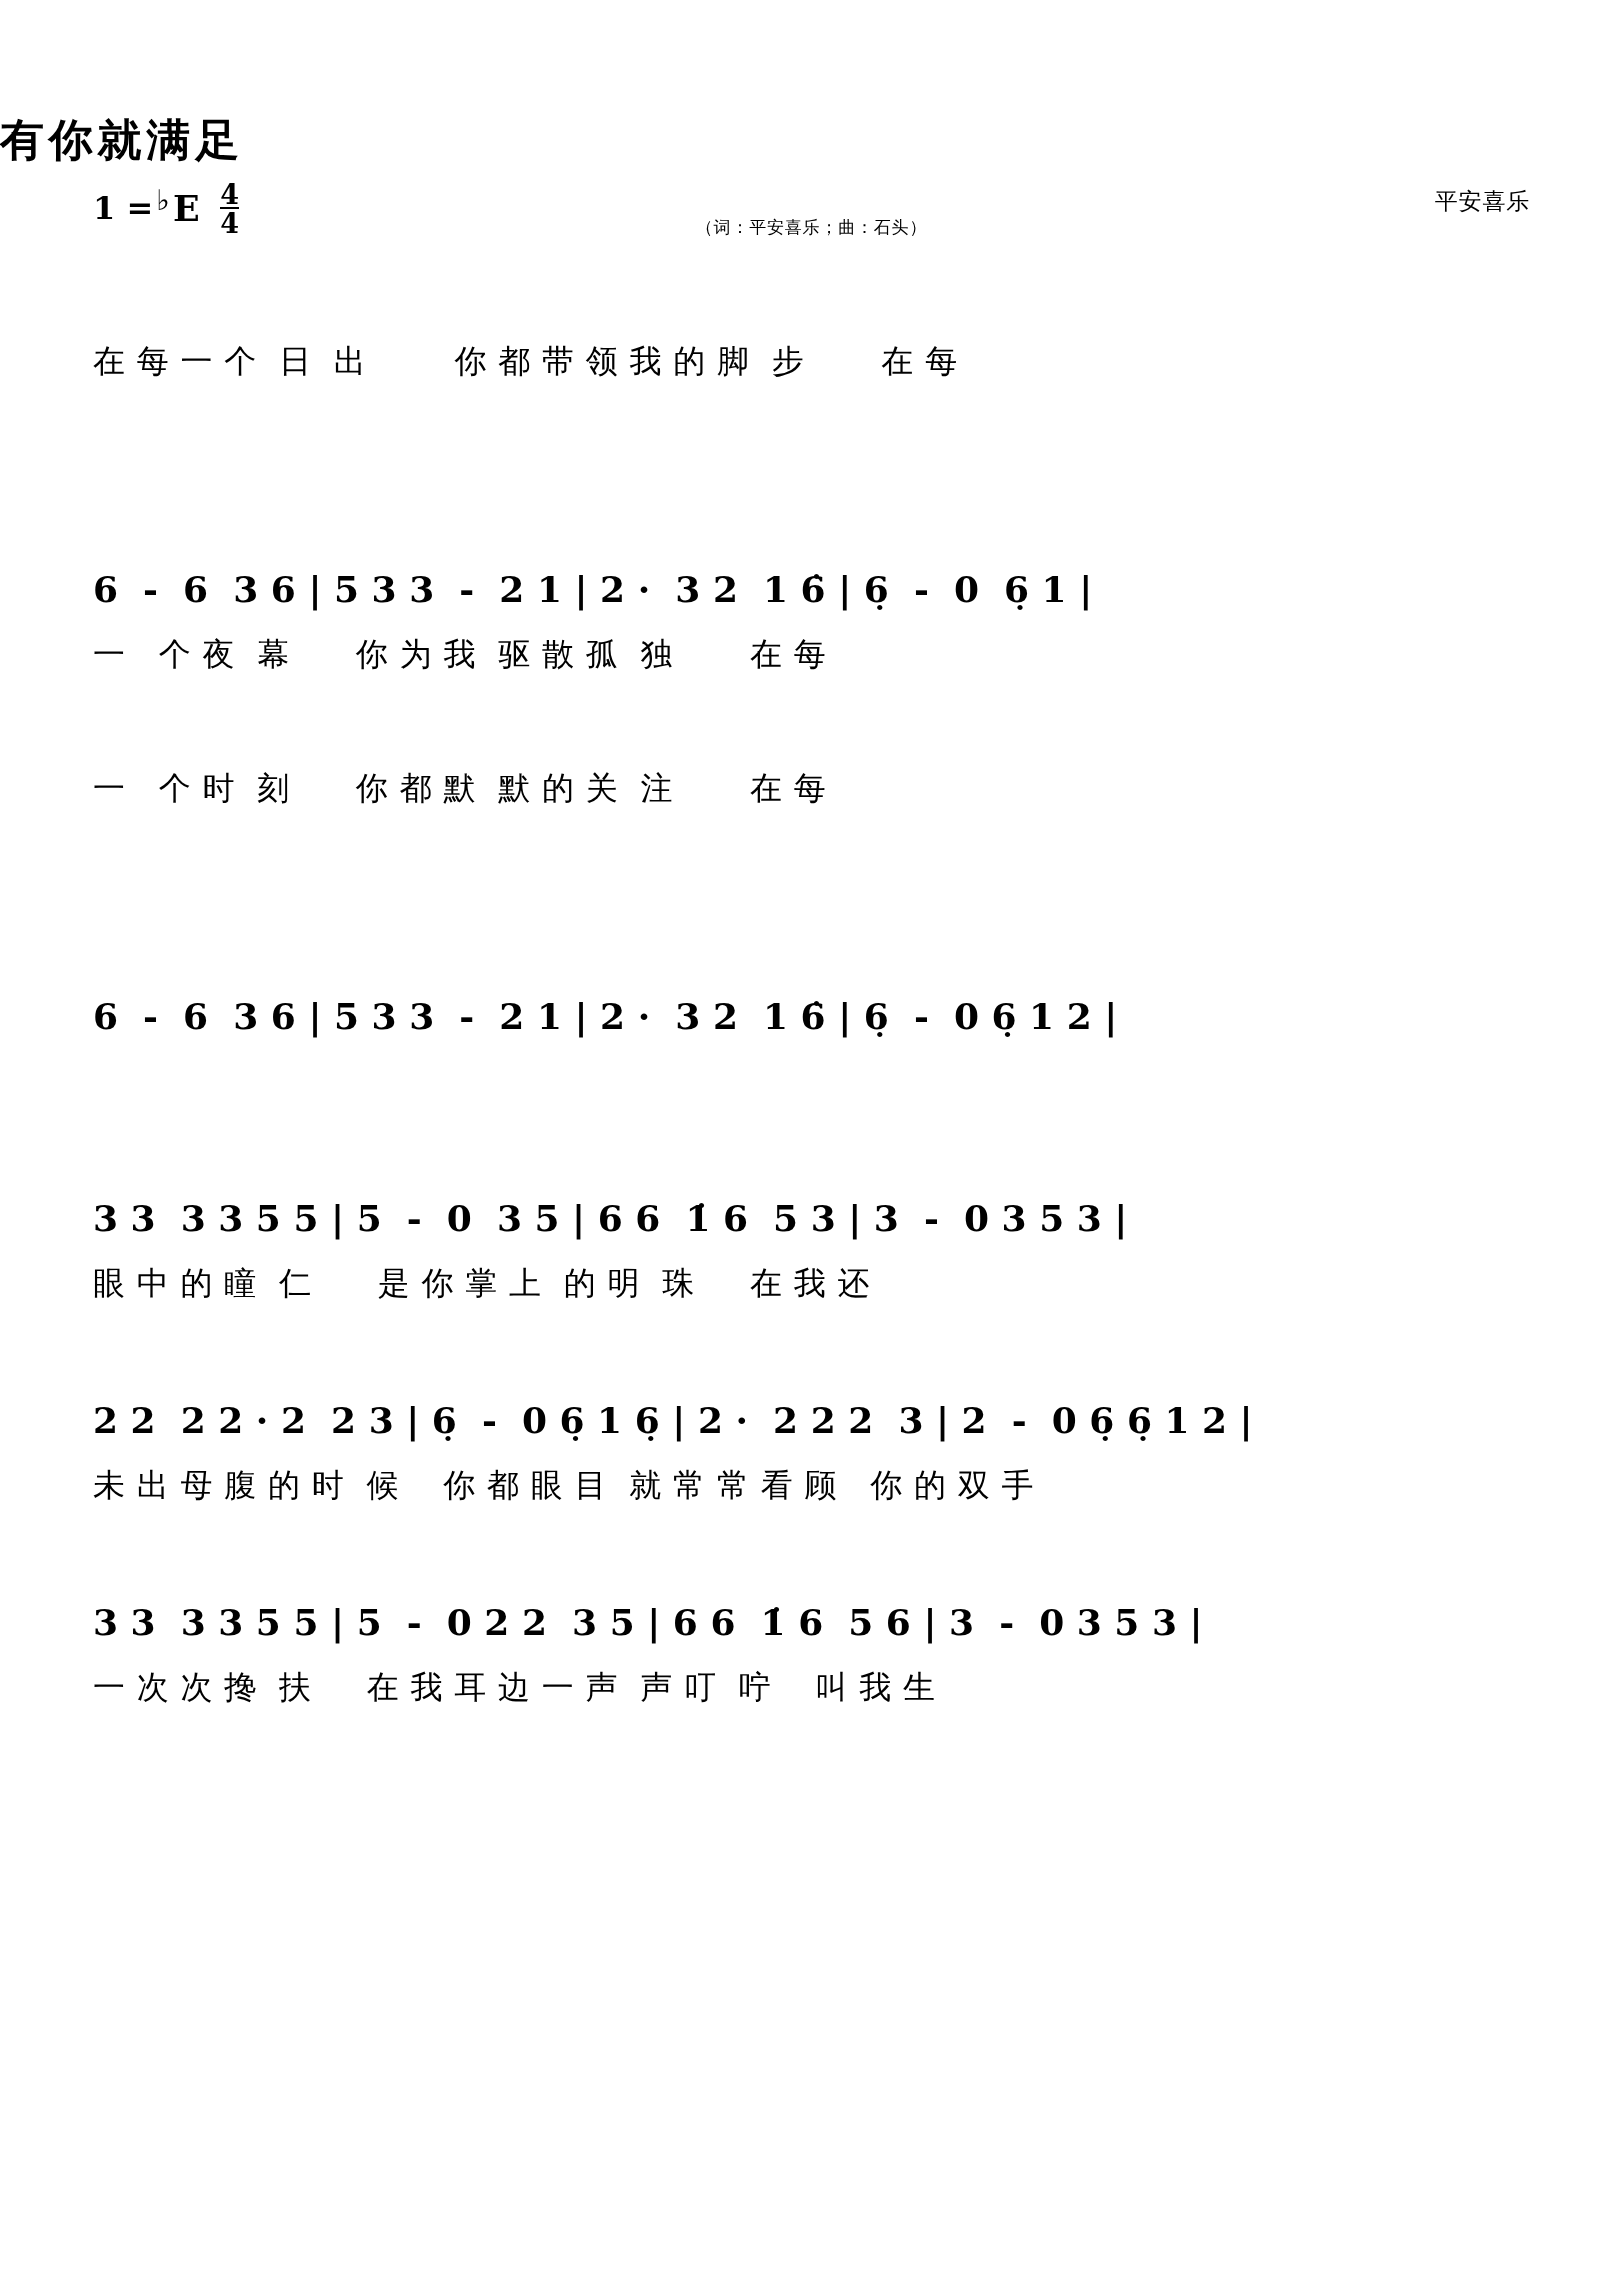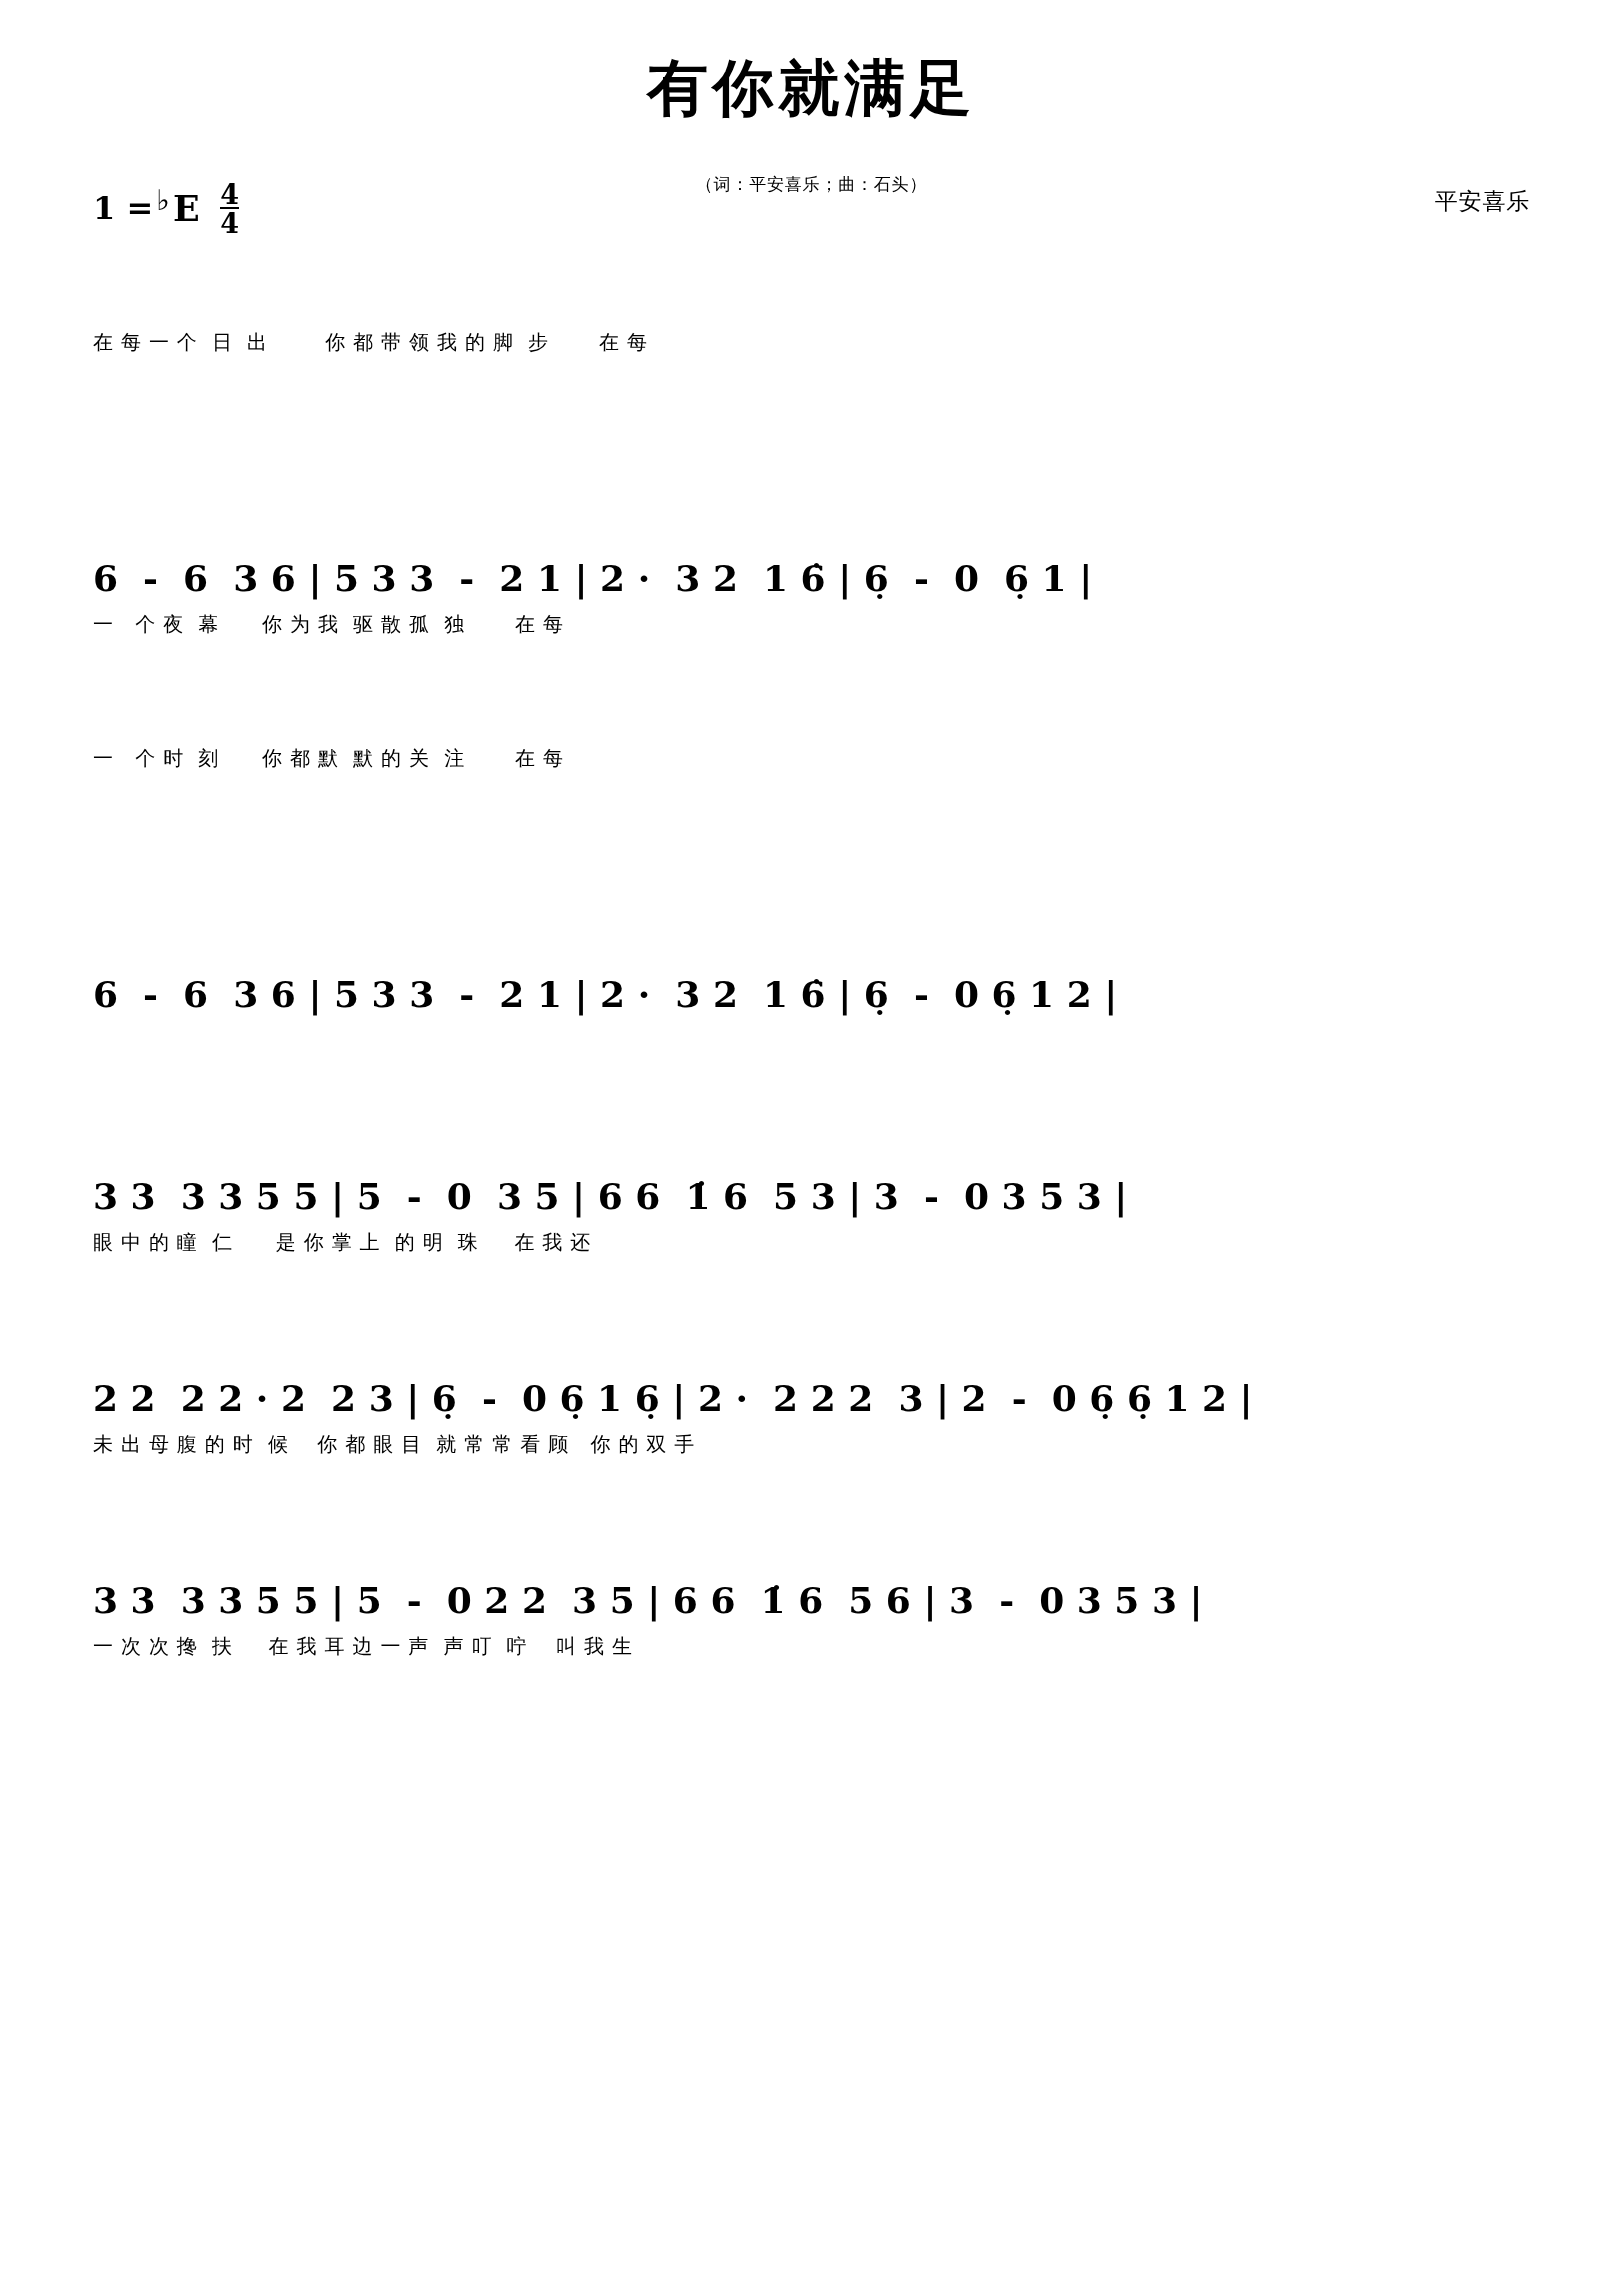--- a/index.html
+++ b/index.html
@@ -17,26 +17,26 @@
   }
   .sheet {
     position: relative;
     width: 1623px;
     height: 2295px;
     padding: 0;
   }
 
   
   .title {
-    text-align: center;
+    text-align: left;
     font-family: "DejaVu Sans", sans-serif;
     font-weight: bold;
-    font-size: 61px;
+    font-size: 44px;
     letter-spacing: 4.8px;
-    padding-top: 54px;
+    padding-top: 116px;
     line-height: 1.1;
   }
   .subtitle {
     text-align: center;
     font-family: "DejaVu Sans", sans-serif;
     font-size: 17px;
     margin-top: 52px;
     letter-spacing: 0.8px;
   }
   .keysig {
@@ -98,23 +98,23 @@
     font-family: "DejaVu Serif", serif;
     font-size: 36px;
     font-weight: 600;
     letter-spacing: 0px;
     white-space: pre;
   }
   .lyrics-line {
     display: flex;
     align-items: flex-start;
     height: 55px;
-    margin-top: 12px;
+    margin-top: 23px;
     font-family: "DejaVu Sans", sans-serif;
-    font-size: 20px;
+    font-size: 32px;
     letter-spacing: 0.8px;
     white-space: pre;
   }
   .raw { white-space: pre; }
 </style>
 </head>
 <body>
 
 <div class="sheet">
 

